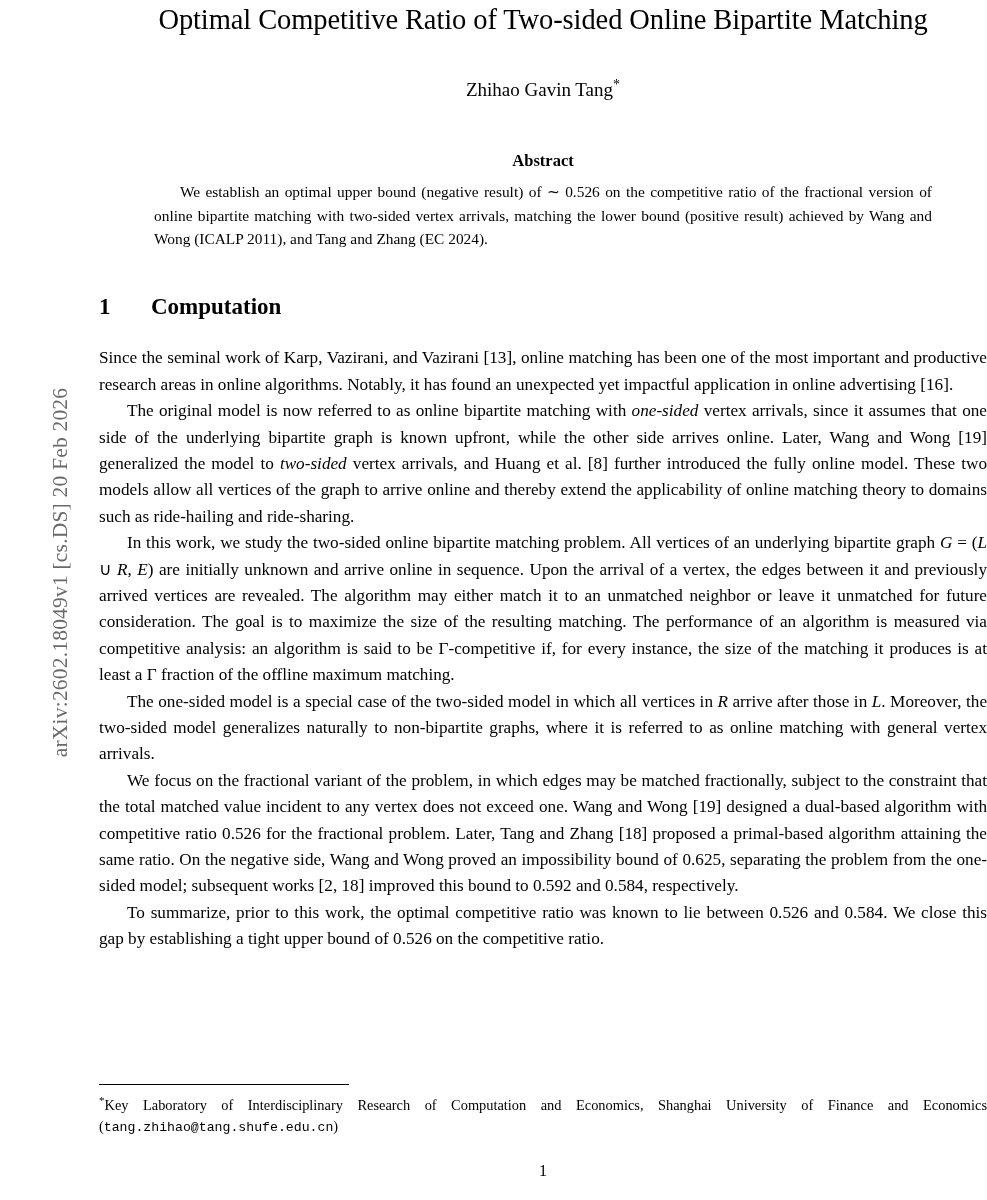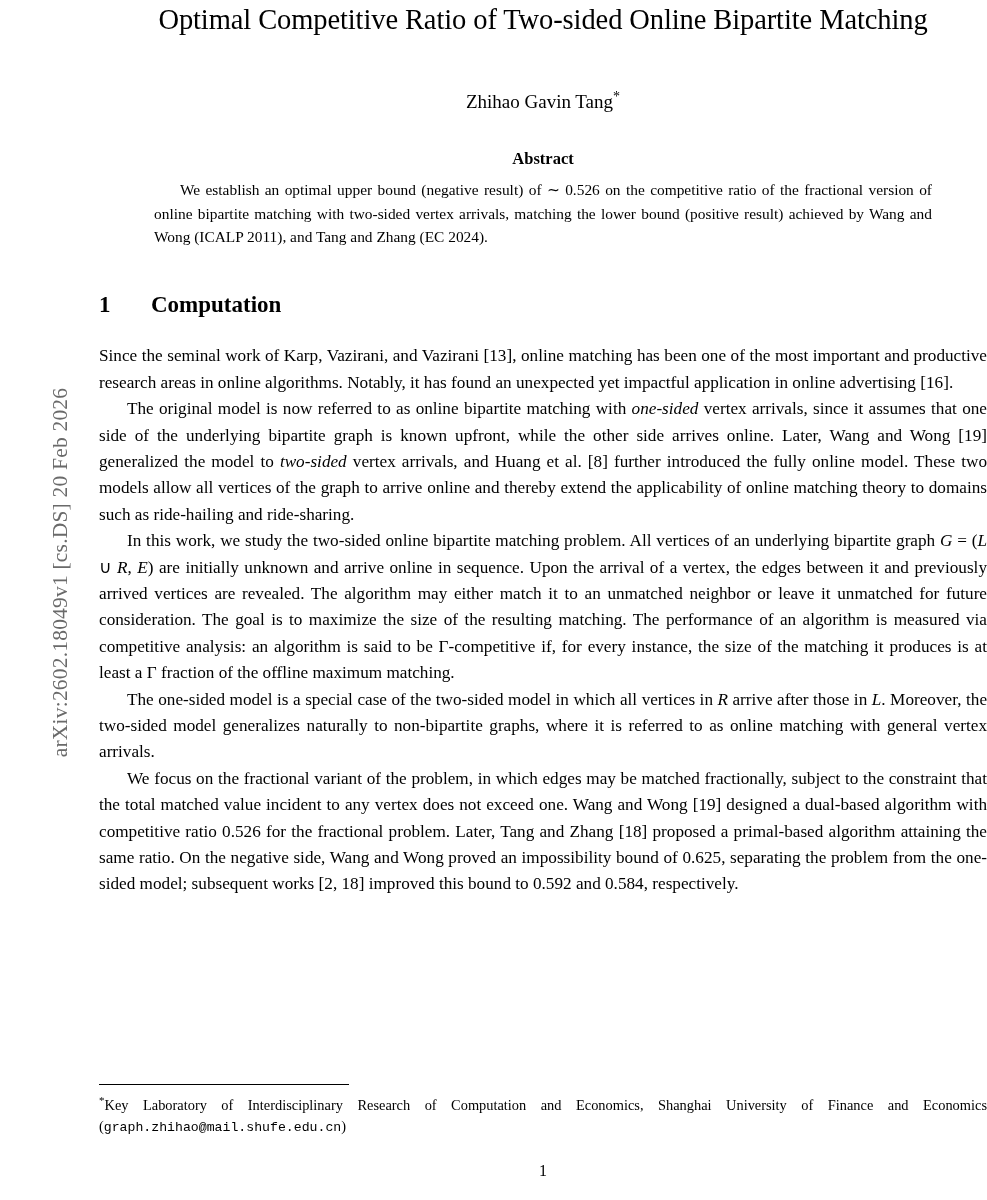--- a/index.html
+++ b/index.html
@@ -51,29 +51,29 @@
     font-size: 28.5px;
     text-align: center;
     line-height: 1.15;
     margin-top: 4px;
     letter-spacing: -0.1px;
   }
 
   .author {
     font-size: 19px;
     text-align: center;
-    margin-top: 52px;
+    margin-top: 40px;
   }
   .author .star {
     font-size: 14px;
     vertical-align: super;
   }
 
   .abstract-block {
-    margin-top: 36px;
+    margin-top: 50px;
     padding: 0 55px;
   }
   .abstract-head {
     text-align: center;
     font-weight: bold;
     font-size: 16.5px;
     margin-bottom: 9px;
   }
   .abstract-body {
     font-size: 15.4px;
@@ -171,22 +171,23 @@
     <span class="num">1</span>
     <span>Computation</span>
   </div>
 
   <div class="body-text">
     <p class="noindent">Since the seminal work of Karp, Vazirani, and Vazirani [13], online matching has been one of the most important and productive research areas in online algorithms. Notably, it has found an unexpected yet impactful application in online advertising [16].</p>
     <p>The original model is now referred to as online bipartite matching with <i>one-sided</i> vertex arrivals, since it assumes that one side of the underlying bipartite graph is known upfront, while the other side arrives online. Later, Wang and Wong [19] generalized the model to <i>two-sided</i> vertex arrivals, and Huang et al. [8] further introduced the fully online model. These two models allow all vertices of the graph to arrive online and thereby extend the applicability of online matching theory to domains such as ride-hailing and ride-sharing.</p>
     <p>In this work, we study the two-sided online bipartite matching problem. All vertices of an underlying bipartite graph <span class="math">G</span> = (<span class="math">L</span> ∪ <span class="math">R</span>, <span class="math">E</span>) are initially unknown and arrive online in sequence. Upon the arrival of a vertex, the edges between it and previously arrived vertices are revealed. The algorithm may either match it to an unmatched neighbor or leave it unmatched for future consideration. The goal is to maximize the size of the resulting matching. The performance of an algorithm is measured via competitive analysis: an algorithm is said to be Γ-competitive if, for every instance, the size of the matching it produces is at least a Γ fraction of the offline maximum matching.</p>
     <p>The one-sided model is a special case of the two-sided model in which all vertices in <span class="math">R</span> arrive after those in <span class="math">L</span>. Moreover, the two-sided model generalizes naturally to non-bipartite graphs, where it is referred to as online matching with general vertex arrivals.</p>
     <p>We focus on the fractional variant of the problem, in which edges may be matched fractionally, subject to the constraint that the total matched value incident to any vertex does not exceed one. Wang and Wong [19] designed a dual-based algorithm with competitive ratio 0.526 for the fractional problem. Later, Tang and Zhang [18] proposed a primal-based algorithm attaining the same ratio. On the negative side, Wang and Wong proved an impossibility bound of 0.625, separating the problem from the one-sided model; subsequent works [2, 18] improved this bound to 0.592 and 0.584, respectively.</p>
+    <p>To summarize, prior to this work, the optimal competitive ratio was known to lie between 0.526 and 0.584. We close this gap by establishing a tight upper bound of 0.526 on the competitive ratio.</p>
   </div>
 
   <div class="rule"></div>
 
   <div class="footnote">
-    <span class="fstar">*</span><span>Key Laboratory of Interdisciplinary Research of Computation and Economics, Shanghai University of Finance and Economics (</span><span class="mono">graph.zhihao@mail.shufe.edu.cn</span><span>)</span>
+    <span class="fstar">*</span><span>Key Laboratory of Interdisciplinary Research of Computation and Economics, Shanghai University of Finance and Economics (</span><span class="mono">tang.zhihao@tang.shufe.edu.cn</span><span>)</span>
   </div>
 
   <div class="page-number">1</div>
 </div>
 
 </body></html>

